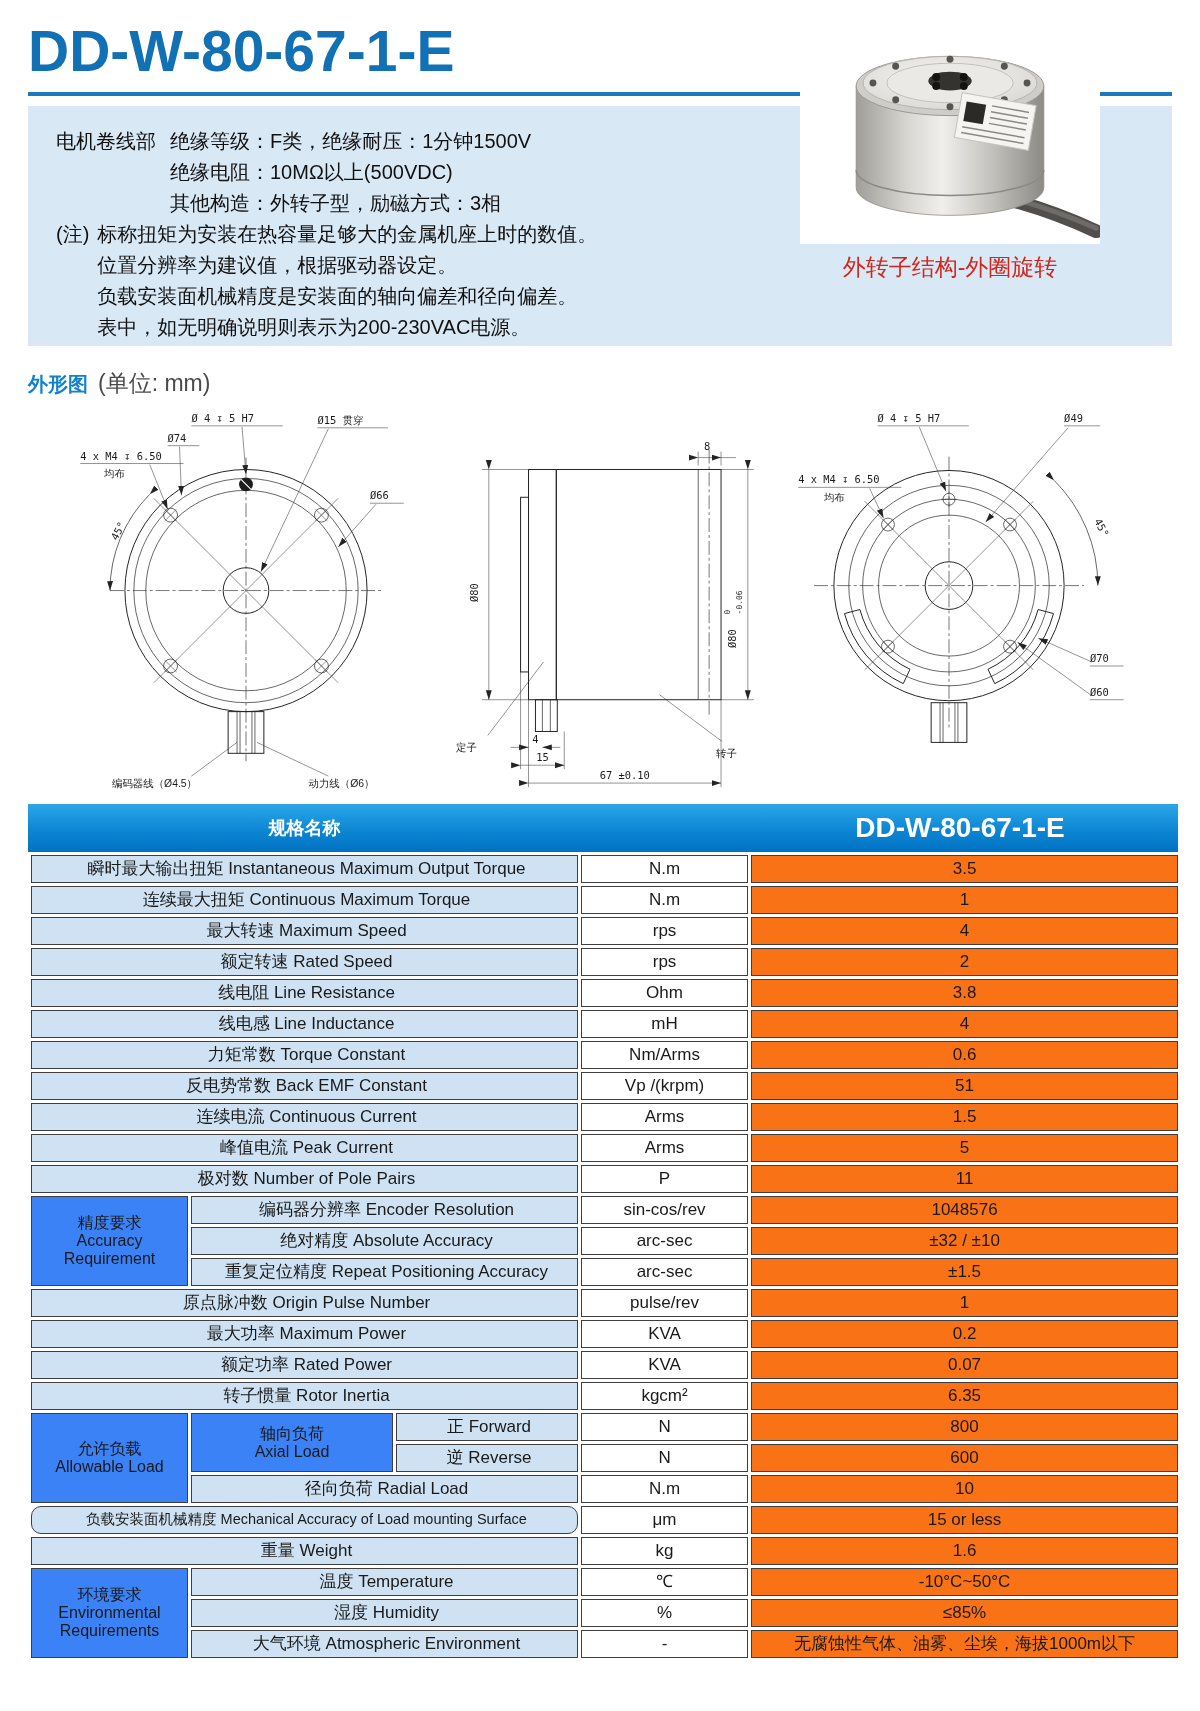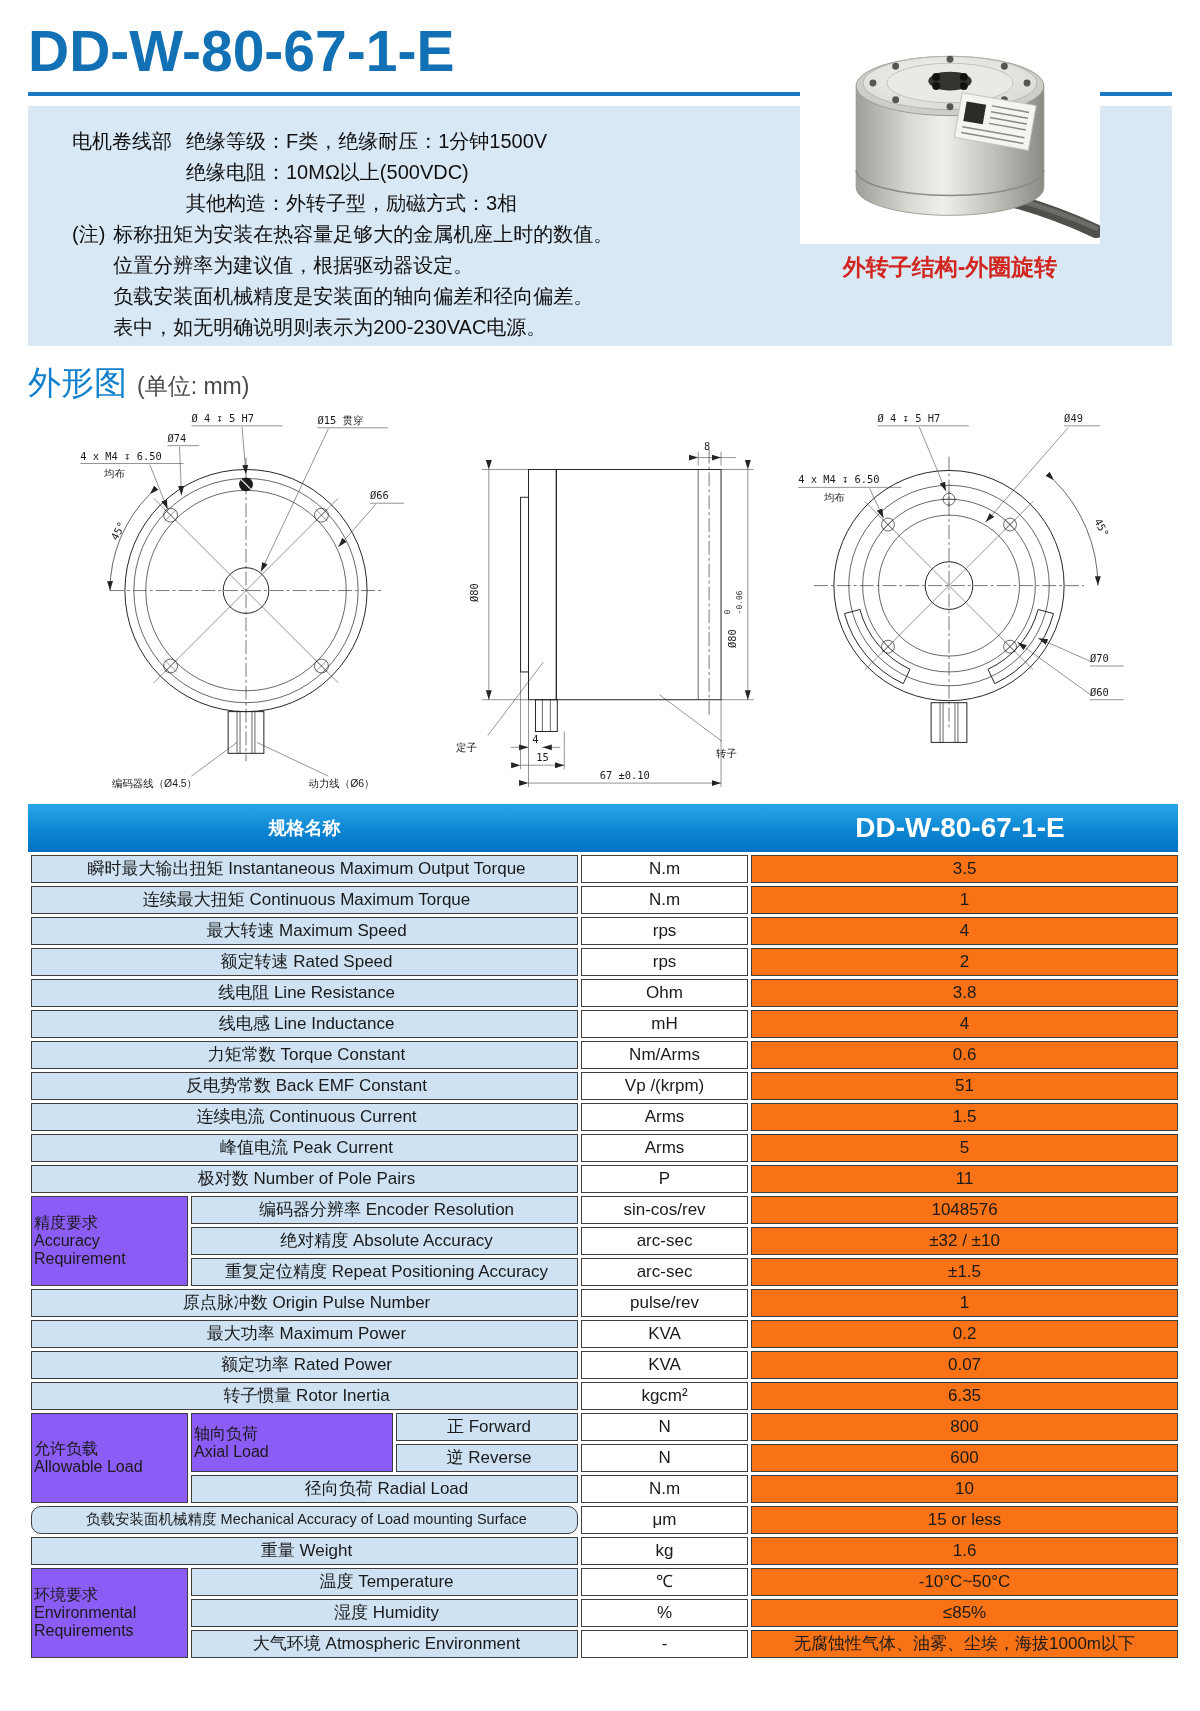--- a/index.html
+++ b/index.html
@@ -2,29 +2,29 @@
 <html lang="zh"><head>
 <meta charset="utf-8">
 <style>
   html,body{margin:0;padding:0;background:#fff;}
   .page{position:relative;width:1200px;height:1711px;overflow:hidden;background:#ffffff;
         font-family:"Liberation Sans",sans-serif;color:#1a1a1a;}
   .inner{padding:20px 28px 0;}
   .title{font-size:57px;font-weight:bold;color:#1270b4;margin:0;line-height:62px;}
   .rule{height:4px;background:#1b79c4;margin-top:10px;}
   .notebox{position:relative;margin-top:10px;background:#d9e8f5;height:240px;
-           padding:20px 0 0 44px;box-sizing:border-box;font-size:20px;line-height:31px;color:#111;}
+           padding:20px 0 0 28px;box-sizing:border-box;font-size:20px;line-height:31px;color:#111;}
   .ngroup{display:flex;}
   .nprefix{flex:0 0 auto;margin-right:14px;white-space:nowrap;}
   .ngroup.g2 .nprefix{margin-right:8px;}
   .photo-card{position:absolute;top:2px;right:100px;width:300px;height:242px;background:#fff;z-index:2;}
   .photo-caption{position:absolute;top:252px;right:100px;width:300px;text-align:center;
-                 color:#d2251d;font-size:23px;font-weight:bold;z-index:2;}
+                 color:#d2251d;font-size:23px;font-weight:normal;z-index:2;}
   .shead{margin:20px 0 0;height:34px;line-height:34px;}
-  .shead .cn{font-size:33px;font-weight:normal;color:#1181cd;}
+  .shead .cn{font-size:20px;font-weight:bold;color:#1181cd;}
   .shead .sub{font-size:23px;color:#4a4a4a;margin-left:10px;}
   .drawings{display:flex;justify-content:center;align-items:flex-start;gap:4px;margin-top:2px;height:392px;}
   svg{display:block;}
   .ln{stroke:#242424;stroke-width:1;fill:none;}
   .ln2{stroke:#242424;stroke-width:0.7;fill:none;}
   .thin{stroke:#3a3a3a;stroke-width:0.55;fill:none;}
   .dd{stroke:#3a3a3a;stroke-width:0.7;fill:none;stroke-dasharray:14 3 3 3;}
   .t{font-family:"DejaVu Sans Mono",monospace;font-size:10.5px;fill:#1c1c1c;}
   .tc{font-family:"Liberation Sans",sans-serif;font-size:10.5px;fill:#1c1c1c;}
   .t8{font-family:"DejaVu Sans Mono",monospace;font-size:8px;fill:#1c1c1c;}
@@ -32,21 +32,21 @@
   .thead{width:1150px;height:48px;margin-top:10px;position:relative;
          background:linear-gradient(180deg,#2ba6e9 0%,#0d86d2 55%,#0072c3 100%);}
   .th-left{position:absolute;left:0;top:0;width:553px;height:100%;display:flex;align-items:center;
            justify-content:center;color:#fff;font-size:18px;font-weight:bold;}
   .th-right{position:absolute;right:0;top:0;width:436px;height:100%;display:flex;align-items:center;
             justify-content:center;color:#fff;font-size:28px;font-weight:bold;}
   table.ptable{border-collapse:separate;border-spacing:3px;width:1150px;margin:0;table-layout:fixed;}
   table.ptable td{border:1px solid #3f3f3f;height:26px;padding:0 6px;font-size:17px;line-height:1.08;
                   overflow:hidden;}
   .c-name{background:#cfe2f3;text-align:center;padding-left:10px !important;}
-  .c-grp{background:#8b5cf6;white-space:pre-line;font-size:16px !important;line-height:18px !important;padding:0 2px !important;}
+  .c-grp{background:#3b82f6;text-align:center;white-space:pre-line;font-size:16px !important;line-height:18px !important;padding:0 2px !important;}
   .c-unit{background:#fff;text-align:center;}
   .c-val{background:#f97316;text-align:center;}
   .sm{font-size:14.5px !important;border-radius:10px;}
 </style>
 </head>
 <body>
 
 <div class="page">
 
   <svg width="0" height="0" style="position:absolute">

